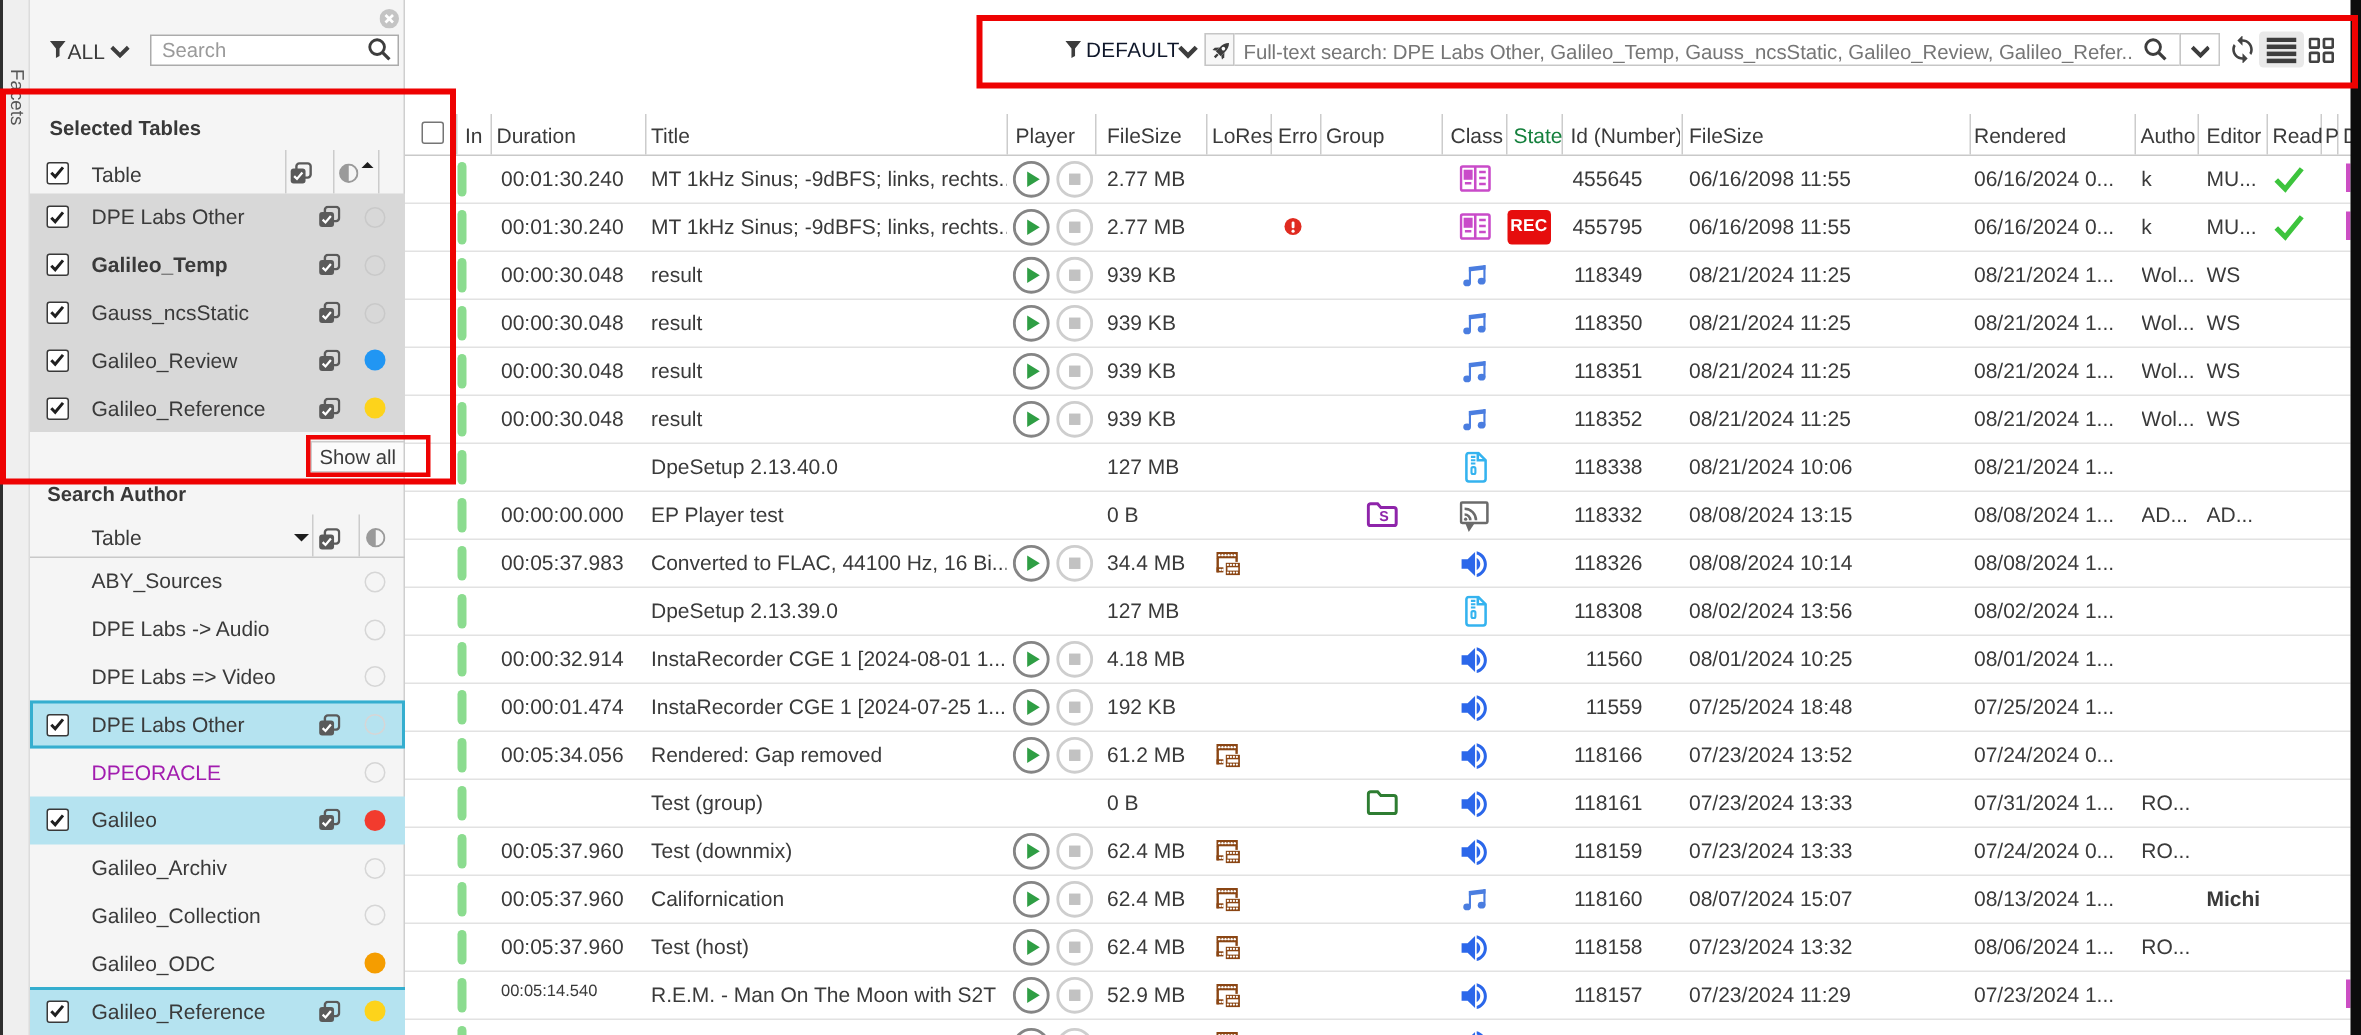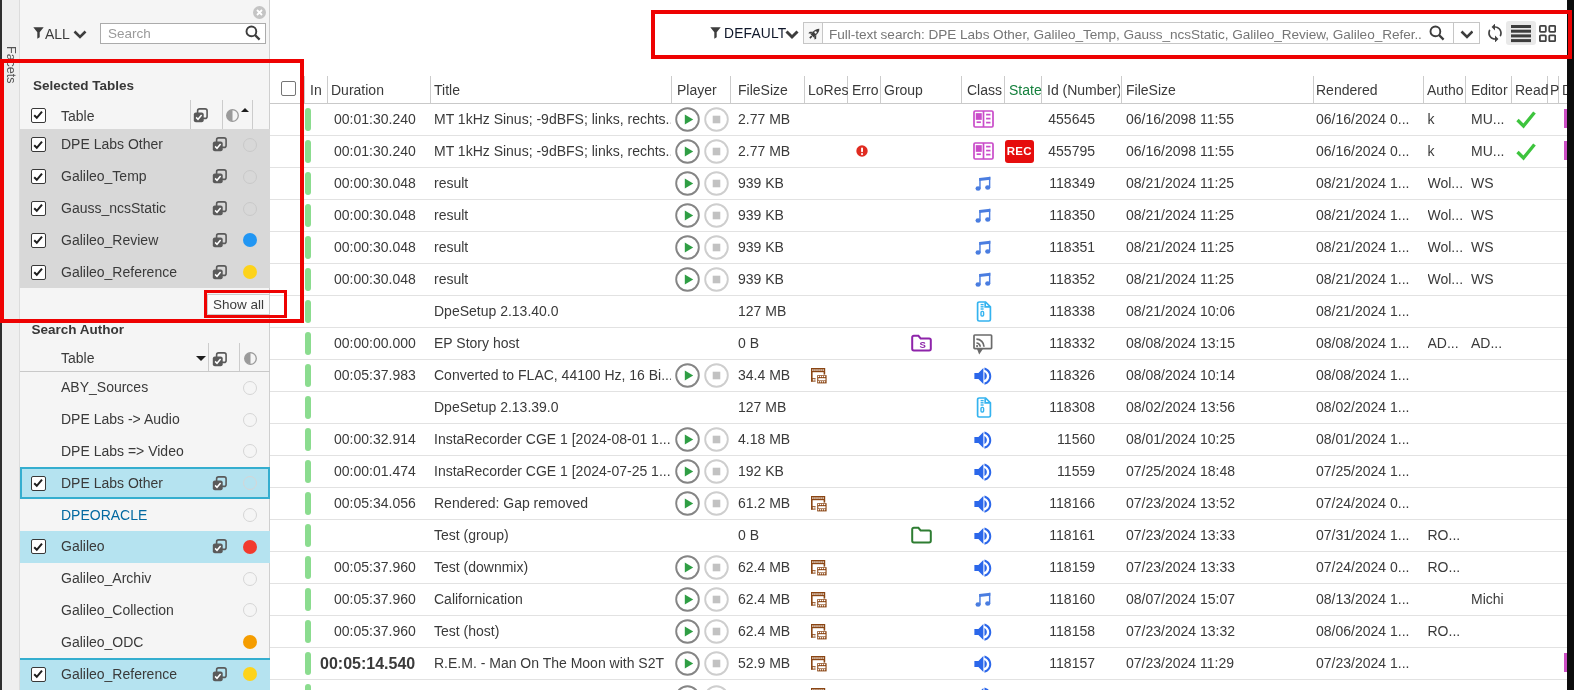--- a/index.html
+++ b/index.html
@@ -53,21 +53,21 @@
       <rect x="4.6" y="0.9" width="9.5" height="9.5" rx="2" fill="none" stroke="#5a5a5a" stroke-width="1.6"></rect>
       <rect x="0.8" y="4.4" width="9.9" height="9.9" rx="2" fill="#5a5a5a"></rect>
       <path d="M3.1 9.4 L5.0 11.3 L8.6 7.0" fill="none" stroke="#fff" stroke-width="1.5"></path>
     </svg>
 <div style="position:absolute;left:242.5px;top:137.9px;width:14px;height:14px;border-radius:50%;border:1.5px solid #c9c9c9;box-sizing:border-box"></div>
 <div style="position:absolute;left:31px;top:169.20000000000002px;width:15px;height:15px;border:1.7px solid #393939;border-radius:2px;background:#fff;box-sizing:border-box">
       <svg width="12" height="12" viewBox="0 0 12 12" style="position:absolute;left:0.4px;top:0.4px">
         <path d="M2.2 6.2 L4.8 8.8 L10 2.6" fill="none" stroke="#1f1f1f" stroke-width="2"></path>
       </svg>
     </div>
-<div style="position:absolute;left:61px;top:168.20000000000002px;white-space:nowrap;font-size:14px;color:#3a3a3a;font-weight:normal;letter-spacing:0">Galileo_Temp</div>
+<div style="position:absolute;left:61px;top:168.20000000000002px;white-space:nowrap;font-size:14px;color:#3a3a3a;font-weight:bold;letter-spacing:0">Galileo_Temp</div>
 <svg style="position:absolute;left:212px;top:169.20000000000002px" width="15" height="15" viewBox="0 0 15 15">
       <rect x="4.6" y="0.9" width="9.5" height="9.5" rx="2" fill="none" stroke="#5a5a5a" stroke-width="1.6"></rect>
       <rect x="0.8" y="4.4" width="9.9" height="9.9" rx="2" fill="#5a5a5a"></rect>
       <path d="M3.1 9.4 L5.0 11.3 L8.6 7.0" fill="none" stroke="#fff" stroke-width="1.5"></path>
     </svg>
 <div style="position:absolute;left:242.5px;top:169.70000000000002px;width:14px;height:14px;border-radius:50%;border:1.5px solid #c9c9c9;box-sizing:border-box"></div>
 <div style="position:absolute;left:31px;top:201.0px;width:15px;height:15px;border:1.7px solid #393939;border-radius:2px;background:#fff;box-sizing:border-box">
       <svg width="12" height="12" viewBox="0 0 12 12" style="position:absolute;left:0.4px;top:0.4px">
         <path d="M2.2 6.2 L4.8 8.8 L10 2.6" fill="none" stroke="#1f1f1f" stroke-width="2"></path>
       </svg>
@@ -132,21 +132,21 @@
         <path d="M2.2 6.2 L4.8 8.8 L10 2.6" fill="none" stroke="#1f1f1f" stroke-width="2"></path>
       </svg>
     </div>
 <svg style="position:absolute;left:212px;top:475.69999999999993px" width="15" height="15" viewBox="0 0 15 15">
       <rect x="4.6" y="0.9" width="9.5" height="9.5" rx="2" fill="none" stroke="#5a5a5a" stroke-width="1.6"></rect>
       <rect x="0.8" y="4.4" width="9.9" height="9.9" rx="2" fill="#5a5a5a"></rect>
       <path d="M3.1 9.4 L5.0 11.3 L8.6 7.0" fill="none" stroke="#fff" stroke-width="1.5"></path>
     </svg>
 <div style="position:absolute;left:61px;top:474.69999999999993px;white-space:nowrap;font-size:14px;color:#3a3a3a;font-weight:normal;letter-spacing:0">DPE Labs Other</div>
 <div style="position:absolute;left:242.5px;top:476.19999999999993px;width:14px;height:14px;border-radius:50%;border:1.5px solid #d6d6d6;box-sizing:border-box"></div>
-<div style="position:absolute;left:61px;top:506.5px;white-space:nowrap;font-size:14px;color:#0369a1;font-weight:normal;letter-spacing:0">DPEORACLE</div>
+<div style="position:absolute;left:61px;top:506.5px;white-space:nowrap;font-size:14px;color:#a21caf;font-weight:normal;letter-spacing:0">DPEORACLE</div>
 <div style="position:absolute;left:242.5px;top:508.0px;width:14px;height:14px;border-radius:50%;border:1.5px solid #d6d6d6;box-sizing:border-box"></div>
 <div style="position:absolute;left:20px;top:530.9px;width:250px;height:31.8px;background:#b5e3f0;"></div>
 <div style="position:absolute;left:31px;top:539.3px;width:15px;height:15px;border:1.7px solid #393939;border-radius:2px;background:#fff;box-sizing:border-box">
       <svg width="12" height="12" viewBox="0 0 12 12" style="position:absolute;left:0.4px;top:0.4px">
         <path d="M2.2 6.2 L4.8 8.8 L10 2.6" fill="none" stroke="#1f1f1f" stroke-width="2"></path>
       </svg>
     </div>
 <svg style="position:absolute;left:212px;top:539.3px" width="15" height="15" viewBox="0 0 15 15">
       <rect x="4.6" y="0.9" width="9.5" height="9.5" rx="2" fill="none" stroke="#5a5a5a" stroke-width="1.6"></rect>
       <rect x="0.8" y="4.4" width="9.9" height="9.9" rx="2" fill="#5a5a5a"></rect>
@@ -449,21 +449,21 @@
         </g>
         <rect x="5.0" y="10.4" width="2.6" height="4.6" rx="1.0" stroke-width="1.4"></rect>
       </g>
     </svg>
 <div style="position:absolute;left:1041px;top:302.5px;width:54px;overflow:hidden;white-space:nowrap;text-align:right;font-size:14px;color:#3a3a3a;font-weight:normal;letter-spacing:0">118338</div>
 <div style="position:absolute;left:1126px;top:302.5px;white-space:nowrap;font-size:14px;color:#3a3a3a;font-weight:normal;letter-spacing:0">08/21/2024 10:06</div>
 <div style="position:absolute;left:1316px;top:302.5px;width:104px;overflow:hidden;white-space:nowrap;font-size:14px;color:#3a3a3a;font-weight:normal;letter-spacing:0">08/21/2024 1...</div>
 <div style="position:absolute;left:270px;top:359px;width:1297px;height:1px;background:#e2e2e2"></div>
 <div style="position:absolute;left:304.5px;top:331.5px;width:6.5px;height:23px;border-radius:3px;background:#8bdc8f"></div>
 <div style="position:absolute;left:334px;top:334.5px;white-space:nowrap;font-size:14px;color:#3a3a3a;font-weight:normal;letter-spacing:0">00:00:00.000</div>
-<div style="position:absolute;left:434px;top:334.5px;width:237px;overflow:hidden;white-space:nowrap;font-size:14px;color:#3a3a3a;font-weight:normal;letter-spacing:0">EP Story host</div>
+<div style="position:absolute;left:434px;top:334.5px;width:237px;overflow:hidden;white-space:nowrap;font-size:14px;color:#3a3a3a;font-weight:normal;letter-spacing:0">EP Player test</div>
 <div style="position:absolute;left:738px;top:334.5px;white-space:nowrap;font-size:14px;color:#3a3a3a;font-weight:normal;letter-spacing:0">0 B</div>
 <svg style="position:absolute;left:911px;top:334.0px" width="21" height="18" viewBox="0 0 21 18">
       <path d="M1.2 14.8 V3.4 a1.6 1.6 0 0 1 1.6-1.6 h4.6 l2.2 2.6 h8.6 a1.6 1.6 0 0 1 1.6 1.6 v8.8 a1.6 1.6 0 0 1-1.6 1.6 H2.8 a1.6 1.6 0 0 1-1.6-1.6z" stroke="#8e24aa" fill="none" stroke-width="2"></path>
       <text x="11.6" y="13.6" font-family="Liberation Sans" font-size="9.5" font-weight="bold" fill="#8e24aa" text-anchor="middle">S</text>
     </svg>
 <svg style="position:absolute;left:973px;top:334.0px" width="20" height="22" viewBox="0 0 20 22">
       <g stroke="#6b6b6b" fill="none" stroke-width="1.7">
         <rect x="1" y="1" width="17.6" height="13.6" rx="0.8"></rect>
         <path d="M3.4 5.2 A7.6 7.6 0 0 1 11 12.8"></path>
         <path d="M3.4 9.0 A3.8 3.8 0 0 1 7.2 12.8"></path>
@@ -751,21 +751,21 @@
         <ellipse cx="6.1" cy="18.7" rx="3.1" ry="2.7"></ellipse>
         <ellipse cx="17.7" cy="17.3" rx="3.1" ry="2.7"></ellipse>
         <rect x="7.5" y="6.0" width="1.7" height="12.7"></rect>
         <rect x="19.1" y="4.6" width="1.7" height="12.7"></rect>
         <path d="M7.5 6.0 L20.8 4.4 L20.8 8.0 L7.5 9.6 z"></path>
       </g>
     </svg>
 <div style="position:absolute;left:1041px;top:590.5px;width:54px;overflow:hidden;white-space:nowrap;text-align:right;font-size:14px;color:#3a3a3a;font-weight:normal;letter-spacing:0">118160</div>
 <div style="position:absolute;left:1126px;top:590.5px;white-space:nowrap;font-size:14px;color:#3a3a3a;font-weight:normal;letter-spacing:0">08/07/2024 15:07</div>
 <div style="position:absolute;left:1316px;top:590.5px;width:104px;overflow:hidden;white-space:nowrap;font-size:14px;color:#3a3a3a;font-weight:normal;letter-spacing:0">08/13/2024 1...</div>
-<div style="position:absolute;left:1471px;top:590.5px;width:38px;overflow:hidden;white-space:nowrap;font-size:14px;color:#3a3a3a;font-weight:normal;letter-spacing:0">Michi</div>
+<div style="position:absolute;left:1471px;top:590.5px;width:38px;overflow:hidden;white-space:nowrap;font-size:14px;color:#3a3a3a;font-weight:bold;letter-spacing:0">Michi</div>
 <div style="position:absolute;left:270px;top:647px;width:1297px;height:1px;background:#e2e2e2"></div>
 <div style="position:absolute;left:304.5px;top:619.5px;width:6.5px;height:23px;border-radius:3px;background:#8bdc8f"></div>
 <div style="position:absolute;left:334px;top:622.5px;white-space:nowrap;font-size:14px;color:#3a3a3a;font-weight:normal;letter-spacing:0">00:05:37.960</div>
 <div style="position:absolute;left:434px;top:622.5px;width:237px;overflow:hidden;white-space:nowrap;font-size:14px;color:#3a3a3a;font-weight:normal;letter-spacing:0">Test (host)</div>
 <svg style="position:absolute;left:674.5px;top:618.5px" width="25" height="25" viewBox="0 0 25 25">
       <circle cx="12.5" cy="12.5" r="11.3" fill="#fff" stroke="#858585" stroke-width="1.9"></circle>
       <path d="M9.8 7.4 L18.2 12.5 L9.8 17.6 z" fill="#2f9e44"></path>
     </svg>
 <svg style="position:absolute;left:704px;top:618.5px" width="25" height="25" viewBox="0 0 25 25">
       <circle cx="12.5" cy="12.5" r="11.3" fill="#fff" stroke="#cecece" stroke-width="1.9"></circle>
@@ -804,21 +804,21 @@
         <path d="M16.2 12c0-1.9-1.05-3.55-2.6-4.4v8.8c1.55-.85 2.6-2.5 2.6-4.4z"></path>
         <path d="M13.6 2.8v2.3c3.0.95 5.2 3.75 5.2 7.05s-2.2 6.1-5.2 7.05v2.3c4.25-1 7.4-4.85 7.4-9.35s-3.15-8.35-7.4-9.35z"></path>
       </g>
     </svg>
 <div style="position:absolute;left:1041px;top:622.5px;width:54px;overflow:hidden;white-space:nowrap;text-align:right;font-size:14px;color:#3a3a3a;font-weight:normal;letter-spacing:0">118158</div>
 <div style="position:absolute;left:1126px;top:622.5px;white-space:nowrap;font-size:14px;color:#3a3a3a;font-weight:normal;letter-spacing:0">07/23/2024 13:32</div>
 <div style="position:absolute;left:1316px;top:622.5px;width:104px;overflow:hidden;white-space:nowrap;font-size:14px;color:#3a3a3a;font-weight:normal;letter-spacing:0">08/06/2024 1...</div>
 <div style="position:absolute;left:1427.5px;top:622.5px;width:36px;overflow:hidden;white-space:nowrap;font-size:14px;color:#3a3a3a;font-weight:normal;letter-spacing:0">RO...</div>
 <div style="position:absolute;left:270px;top:679px;width:1297px;height:1px;background:#e2e2e2"></div>
 <div style="position:absolute;left:304.5px;top:651.5px;width:6.5px;height:23px;border-radius:3px;background:#8bdc8f"></div>
-<div style="position:absolute;left:320px;top:654.5px;white-space:nowrap;font-size:16px;color:#3a3a3a;font-weight:bold;letter-spacing:0">00:05:14.540</div>
+<div style="position:absolute;left:334px;top:654.5px;white-space:nowrap;font-size:11px;color:#3a3a3a;font-weight:normal;letter-spacing:0">00:05:14.540</div>
 <div style="position:absolute;left:434px;top:654.5px;width:237px;overflow:hidden;white-space:nowrap;font-size:14px;color:#3a3a3a;font-weight:normal;letter-spacing:0">R.E.M. - Man On The Moon with S2T</div>
 <svg style="position:absolute;left:674.5px;top:650.5px" width="25" height="25" viewBox="0 0 25 25">
       <circle cx="12.5" cy="12.5" r="11.3" fill="#fff" stroke="#858585" stroke-width="1.9"></circle>
       <path d="M9.8 7.4 L18.2 12.5 L9.8 17.6 z" fill="#2f9e44"></path>
     </svg>
 <svg style="position:absolute;left:704px;top:650.5px" width="25" height="25" viewBox="0 0 25 25">
       <circle cx="12.5" cy="12.5" r="11.3" fill="#fff" stroke="#cecece" stroke-width="1.9"></circle>
       <rect x="8.7" y="8.7" width="7.6" height="7.6" fill="#c2c2c2"></rect>
     </svg>
 <div style="position:absolute;left:738px;top:654.5px;white-space:nowrap;font-size:14px;color:#3a3a3a;font-weight:normal;letter-spacing:0">52.9 MB</div>

